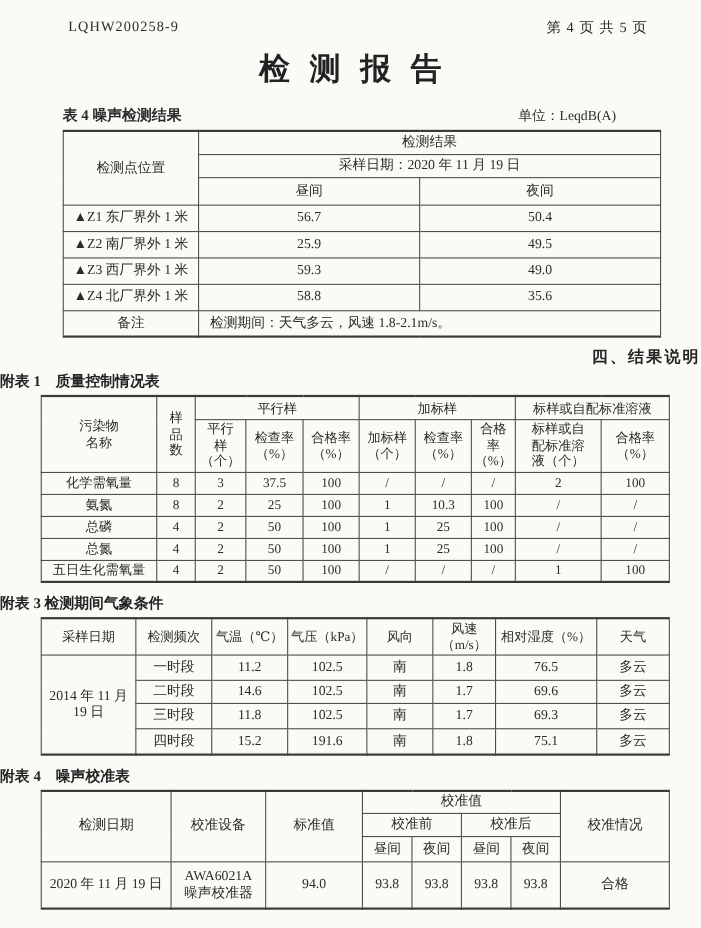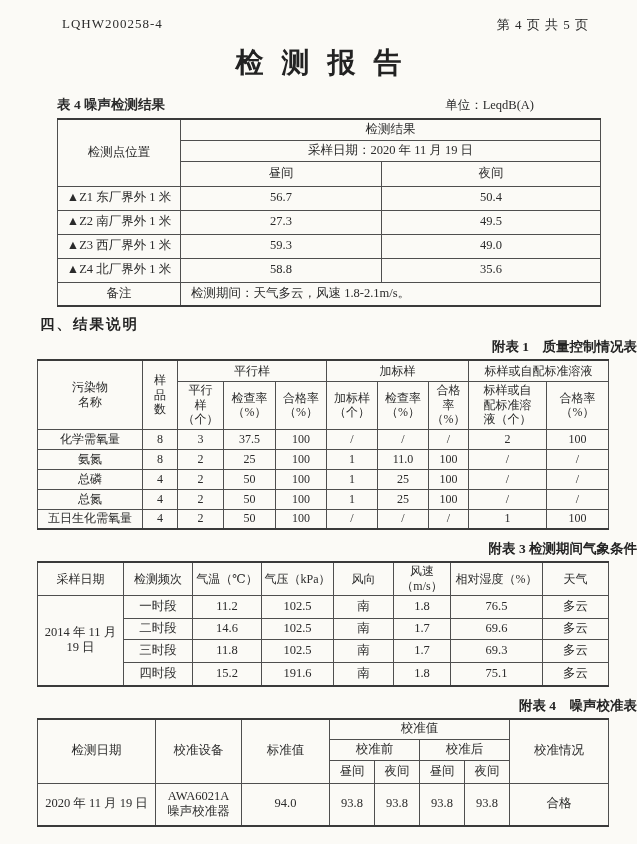--- a/index.html
+++ b/index.html
@@ -17,52 +17,52 @@
   }
   .page-title {
     text-align:center; font-size:28px; font-weight:bold;
     letter-spacing:18px; text-indent:18px; margin-top:10px; color:#222;
   }
   .caption1-wrap {
     position:relative; width:543px; margin:14px 0 4px 57px;
     text-align:left; font-size:13.5px; font-weight:bold; height:18px;
   }
   .caption1-wrap .unit {
-    position:absolute; right:66px; top:1px;
+    position:absolute; right:40px; top:1px;
     font-weight:normal; font-size:12.5px;
   }
   table { border-collapse:collapse; table-layout:fixed; background:transparent; }
   td {
     border:1px solid #4f4f4f; text-align:center; vertical-align:middle;
     font-size:12.5px; padding:1px 2px; line-height:1.25; overflow:hidden;
   }
   .t-outer { border-top:2px solid #3a3a3a; border-bottom:2px solid #3a3a3a; }
   .noise-table { width:543px; margin-left:57px; }
   .wide-table { width:571px; margin-left:37px; }
   .pre { white-space:pre-line; }
   .left { text-align:left; padding-left:10px; }
   .h21 td { height:21px; }
   .section-title {
     margin:8px 0 0 40px; font-size:14.5px; font-weight:bold;
-    letter-spacing:2px; color:#242424;
+    letter-spacing:2px; color:#242424;text-align:right;
   }
   .sub-caption {
-    text-align:right; font-size:13.5px; font-weight:bold;
-    margin-top:4px; margin-bottom:3px; color:#242424;padding-left:39px;
+    text-align:left; font-size:13.5px; font-weight:bold;
+    margin-top:4px; margin-bottom:3px; color:#242424;
   }
   .mt10 { margin-top:10px; }
   .qc-table td { font-size:12px; padding:0 1px; }
   .qc-table .hdr td { line-height:1.2; }
   .small-hdr { font-size:12px; }
 </style>
 </head>
 <body>
 
 <div class="meta-row">
-  <span>LQHW200258-4</span>
+  <span>LQHW200258-9</span>
   <span>第 4 页 共 5 页</span>
 </div>
 
 <div class="page-title">检测报告</div>
 
 <div class="caption1-wrap">
   <span>表 4  噪声检测结果</span>
   <span class="unit">单位：LeqdB(A)</span>
 </div>
 
@@ -84,21 +84,21 @@
     <td style="height:25px">昼间</td>
     <td>夜间</td>
   </tr>
   <tr>
     <td style="height:24px">▲Z1 东厂界外 1 米</td>
     <td>56.7</td>
     <td>50.4</td>
   </tr>
   <tr>
     <td style="height:24px">▲Z2 南厂界外 1 米</td>
-    <td>27.3</td>
+    <td>25.9</td>
     <td>49.5</td>
   </tr>
   <tr>
     <td style="height:24px">▲Z3 西厂界外 1 米</td>
     <td>59.3</td>
     <td>49.0</td>
   </tr>
   <tr>
     <td style="height:24px">▲Z4 北厂界外 1 米</td>
     <td>58.8</td>
@@ -172,21 +172,21 @@
     <td>2</td>
     <td>100</td>
   </tr>
   <tr>
     <td style="height:20px">氨氮</td>
     <td>8</td>
     <td>2</td>
     <td>25</td>
     <td>100</td>
     <td>1</td>
-    <td>11.0</td>
+    <td>10.3</td>
     <td>100</td>
     <td>/</td>
     <td>/</td>
   </tr>
   <tr>
     <td style="height:20px">总磷</td>
     <td>4</td>
     <td>2</td>
     <td>50</td>
     <td>100</td>

